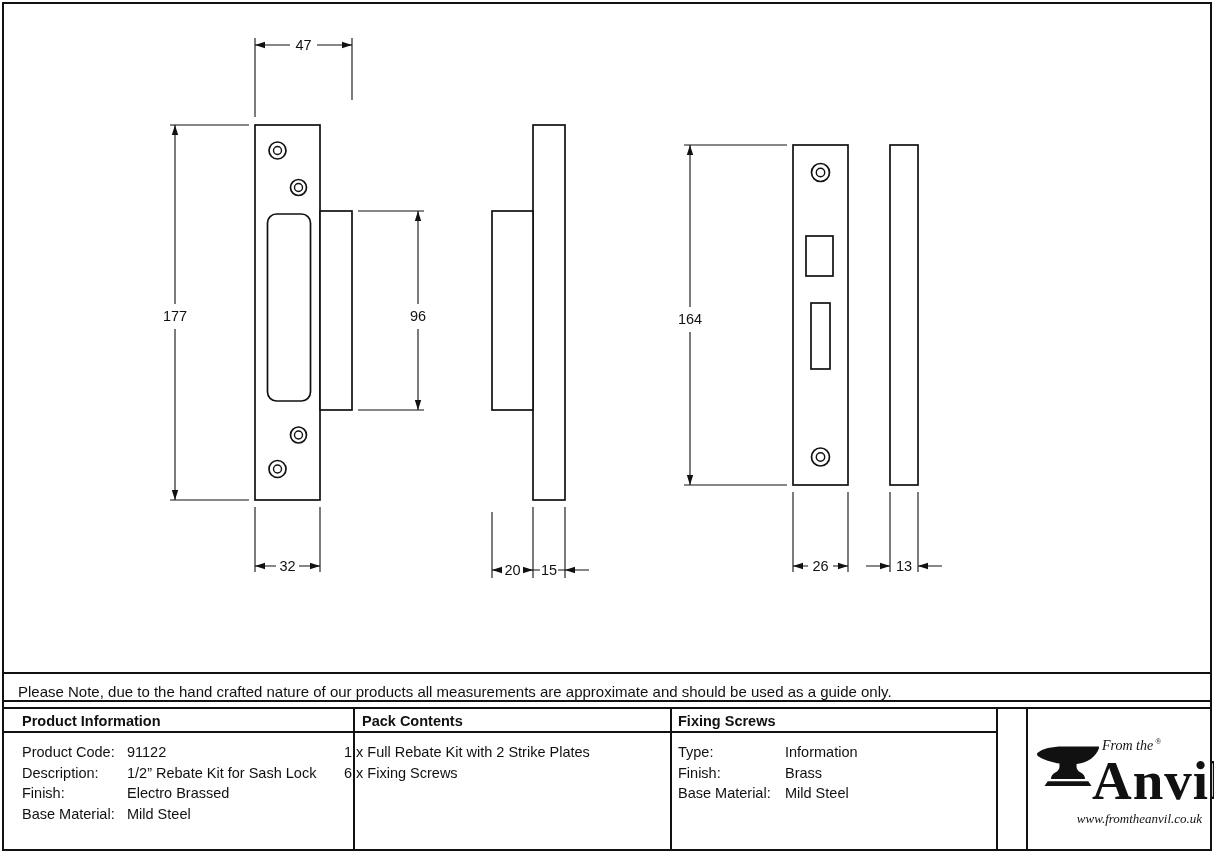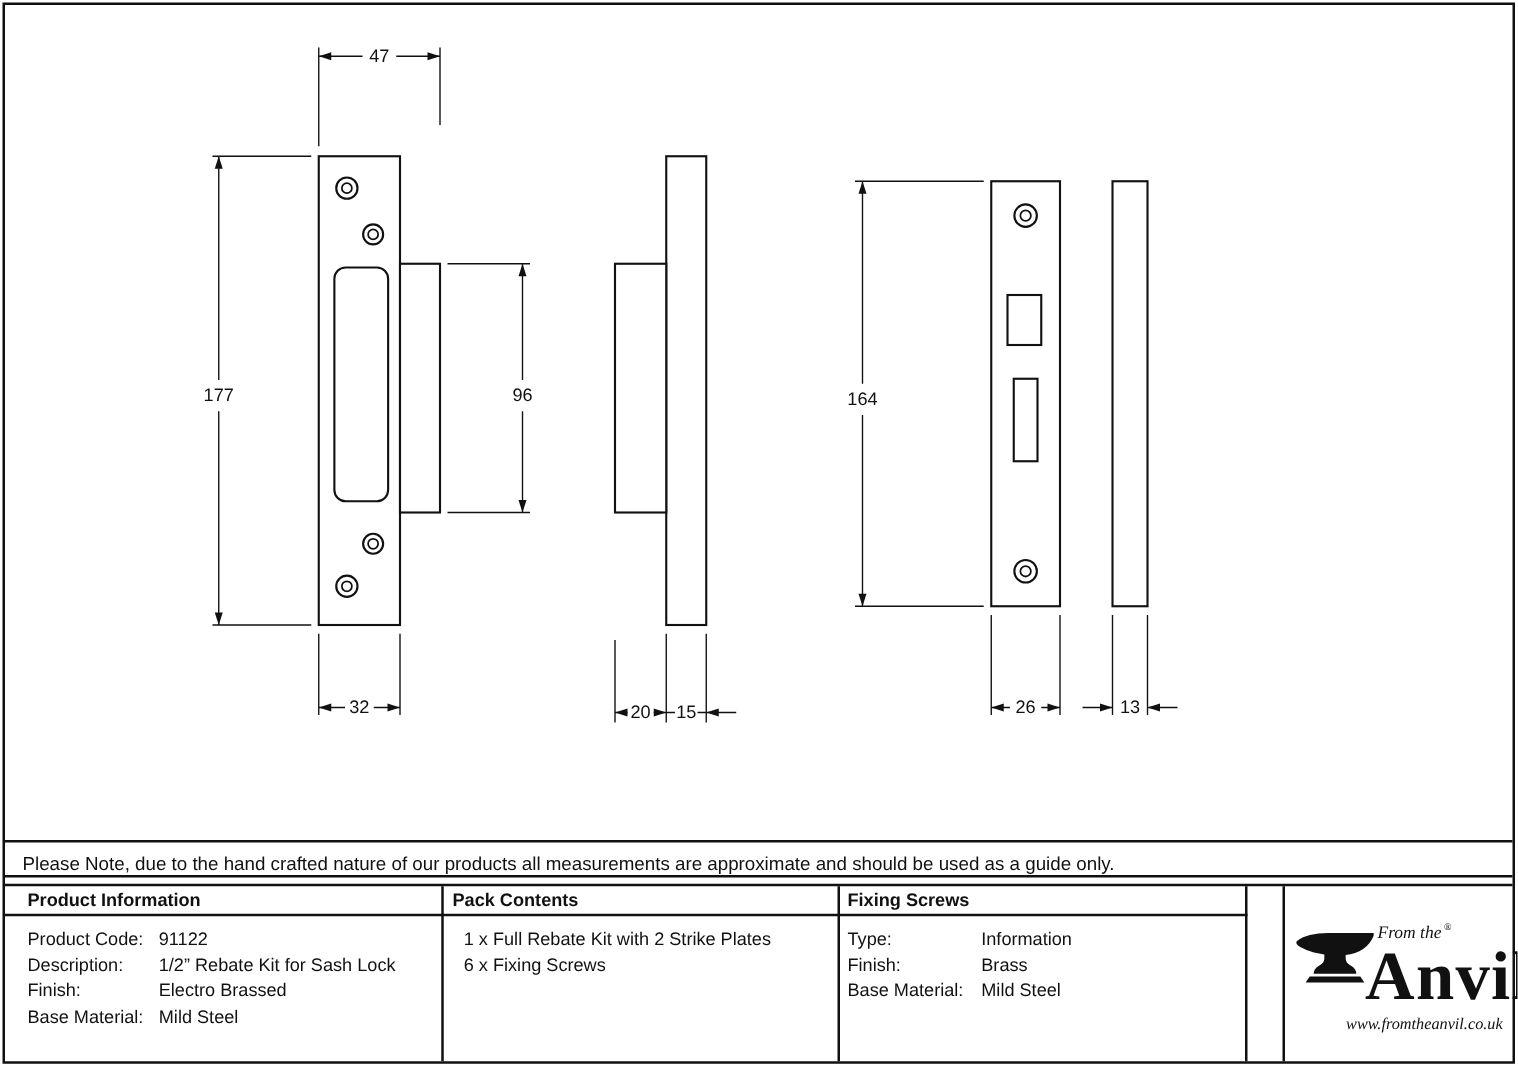--- a/index.html
+++ b/index.html
@@ -25,21 +25,21 @@
   .bottom-table{
     position:absolute;left:4px;right:4px;top:707px;bottom:4px;
     border-top:2px solid #111;font-size:14.5px;
   }
   .vline{position:absolute;top:0;bottom:0;width:2px;background:#111;}
   .v1{left:349px}.v2{left:666px}.v3{left:992px}.v4{left:1022px}
   .header-underline{position:absolute;left:0;top:22px;width:994px;height:2px;background:#111;}
   .th{position:absolute;top:4px;font-weight:bold;}
   .th1{left:18px}.th2{left:358px}.th3{left:674px}
   .cellblock{position:absolute;top:33px;line-height:20.5px;}
-  .cb1{left:18px}.cb2{left:367px}.cb3{left:674px}
+  .cb1{left:18px}.cb2{left:340px}.cb3{left:674px}
   .kvrow .k{display:inline-block;}
   .cb1 .k{width:105px;}
   .cb3 .k{width:107px;}
 
   .logo-cell{position:absolute;left:1024px;right:0;top:0;bottom:0;}
   .anvil-icon{position:absolute;left:8px;top:26px;width:64px;height:56px;}
   .logo-tagline{
     position:absolute;left:74px;top:28px;
     font-family:"Liberation Serif",serif;font-style:italic;font-size:14px;white-space:nowrap;text-align:center;
   }

